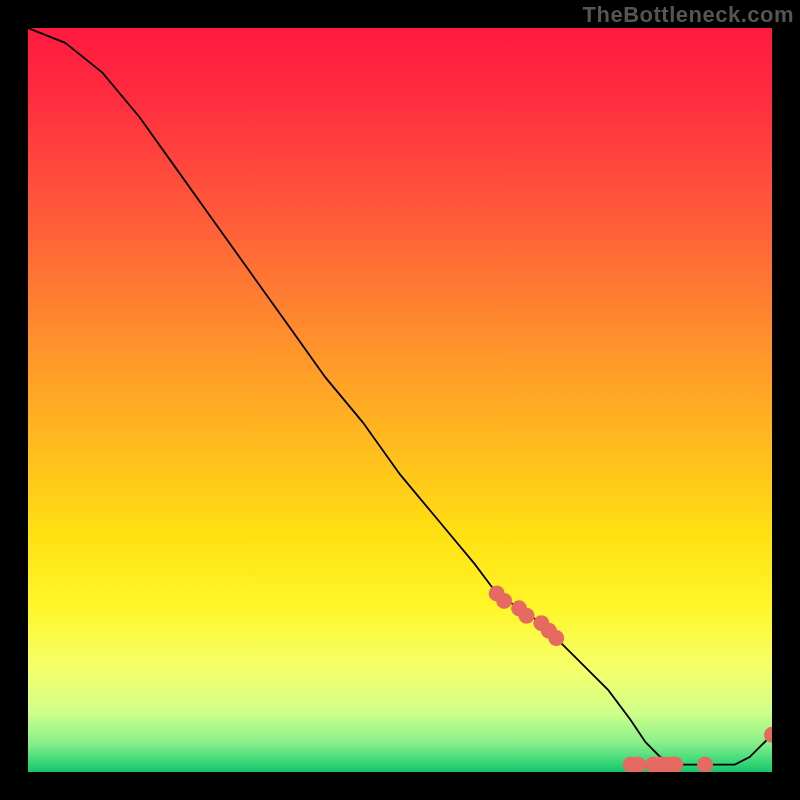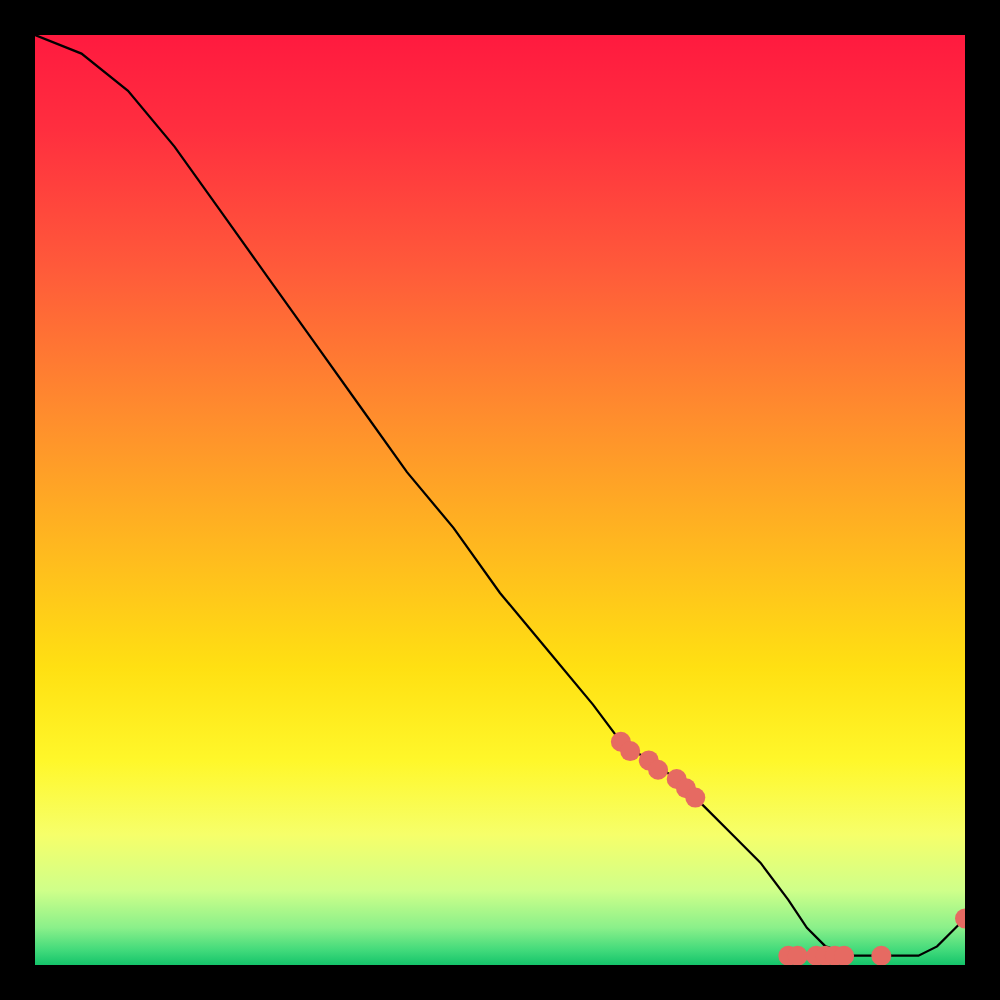--- a/index.html
+++ b/index.html
@@ -32,20 +32,21 @@
     top: 28px;
     width: 744px;
     height: 744px;
   }
   svg { display: block; }
 </style>
 </head>
 <body>
 
 <div class="container">
+  <div class="watermark">TheBottleneck.com</div>
 
   <div class="plot">
     <svg id="chart-svg" width="744" height="744" viewBox="0 0 744 744">
       <defs>
         <linearGradient id="bg-grad" x1="0" y1="0" x2="0" y2="1">
             <stop offset="0%" stop-color="#ff1a3f"></stop>
             <stop offset="10%" stop-color="#ff2e3f"></stop>
             <stop offset="25%" stop-color="#ff5a3a"></stop>
             <stop offset="40%" stop-color="#ff8a2e"></stop>
             <stop offset="55.00000000000001%" stop-color="#ffb81f"></stop>

